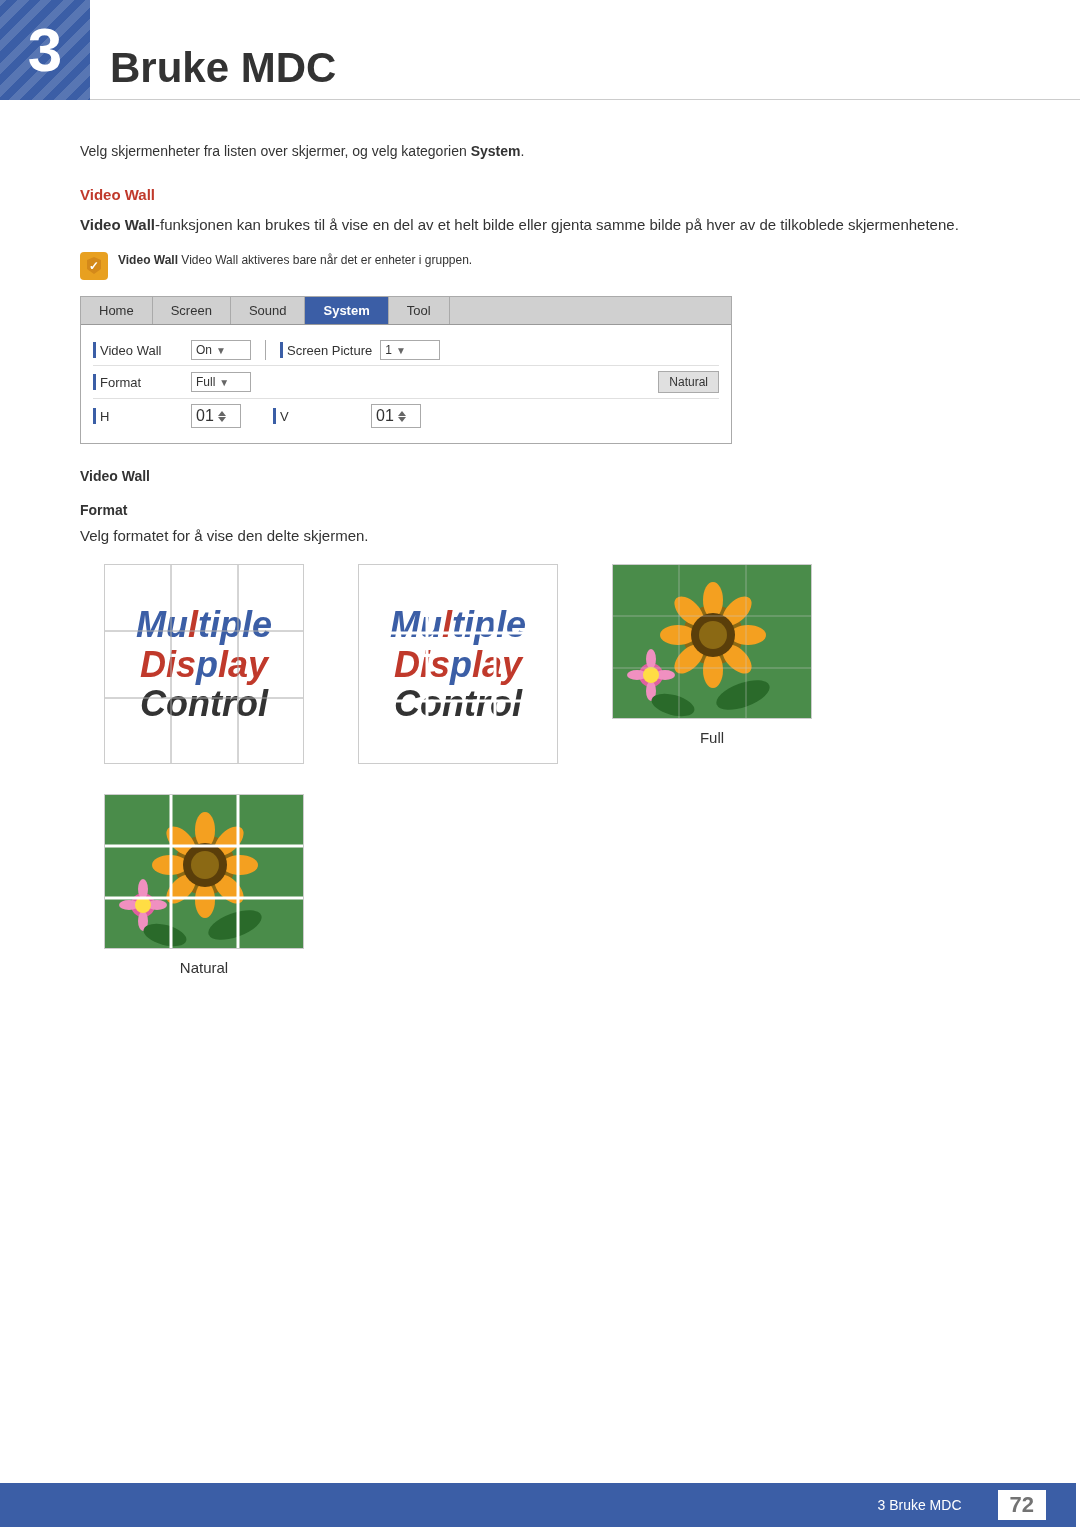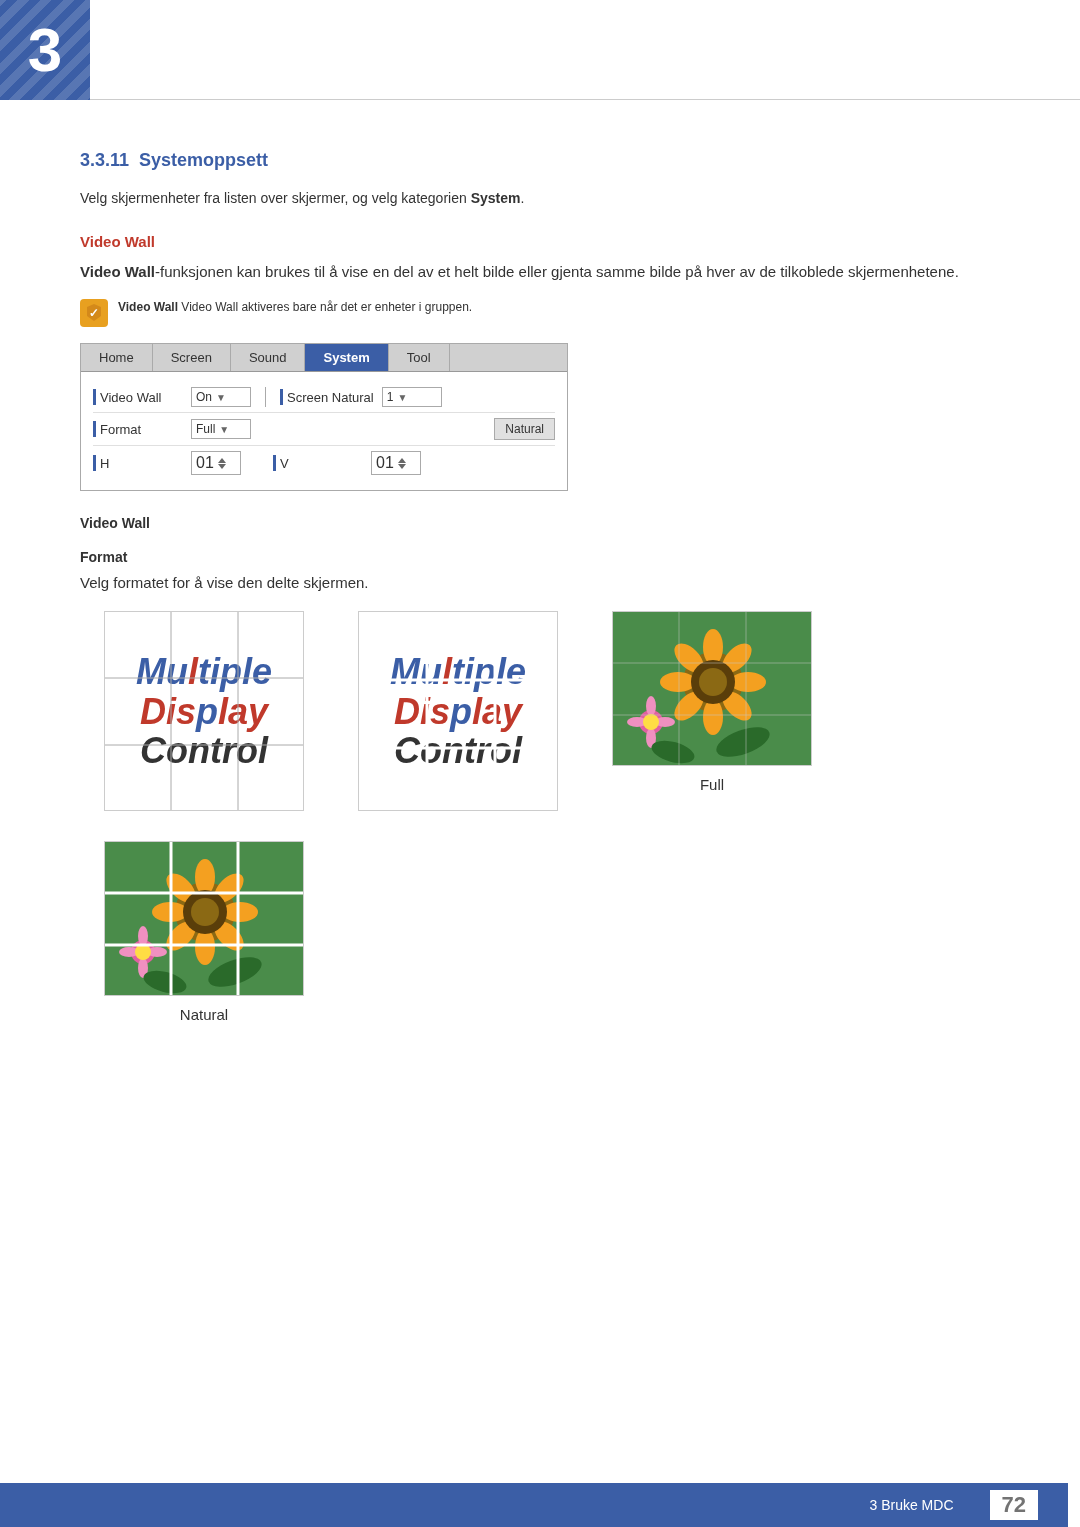--- a/index.html
+++ b/index.html
@@ -135,21 +135,21 @@
     .note-text {
       font-size: 12px;
       color: #333;
       line-height: 1.6;
     }
 
     
     .mdc-panel {
       border: 1px solid #aaa;
       background: #f5f5f5;
-      width: 488px;
+      width: 652px;
       margin-bottom: 24px;
       font-size: 13px;
     }
     .mdc-tabs {
       display: flex;
       background: #d0d0d0;
       border-bottom: 1px solid #999;
     }
     .mdc-tab {
       padding: 6px 18px;
@@ -303,21 +303,21 @@
       font-size: 15px;
       color: #333;
       text-align: center;
     }
 
     
     .page-footer {
       position: absolute;
       bottom: 0;
       left: 0;
-      right: 12px;
+      right: 4px;
       height: 44px;
       background: #3b5ea6;
       display: flex;
       align-items: center;
       justify-content: flex-end;
       padding: 0 30px;
       gap: 16px;
     }
     .footer-text {
       color: white;
@@ -333,27 +333,27 @@
     }
   </style>
 </head>
 <body>
 
 <div class="chapter-header">
   <div class="chapter-number-box">
     <div class="chapter-stripe"></div>
     <span class="chapter-number">3</span>
   </div>
+  <div class="chapter-title-area">
+    <span class="chapter-title">Bruke MDC</span>
+  </div>
 </div>
 
 <div class="page-content">
 
-  <div class="section-heading">
-    <span>3.3.11</span>&nbsp;&nbsp;<span>Systemoppsett</span>
-  </div>
 
   <p class="section-intro">
     <span>Velg skjermenheter fra listen over skjermer, og velg kategorien</span> <strong>System</strong><span>.</span>
   </p>
 
   <div class="subsection-heading">Video Wall</div>
 
   <p class="body-text">
     <strong>Video Wall</strong><span>-funksjonen kan brukes til å vise en del av et helt bilde eller gjenta samme bilde på hver av de tilkoblede skjermenhetene.</span>
   </p>
@@ -388,21 +388,21 @@
           <span class="mdc-bar"></span>
           <span>Video Wall</span>
         </div>
         <div class="mdc-select">
           <span>On</span>
           <span class="mdc-select-arrow">▼</span>
         </div>
         <div class="mdc-separator"></div>
         <div class="mdc-label">
           <span class="mdc-bar"></span>
-          <span>Screen Natural</span>
+          <span>Screen Picture</span>
         </div>
         <div class="mdc-select">
           <span>1</span>
           <span class="mdc-select-arrow">▼</span>
         </div>
       </div>
 
       <div class="mdc-row">
         <div class="mdc-label">
           <span class="mdc-bar"></span>

